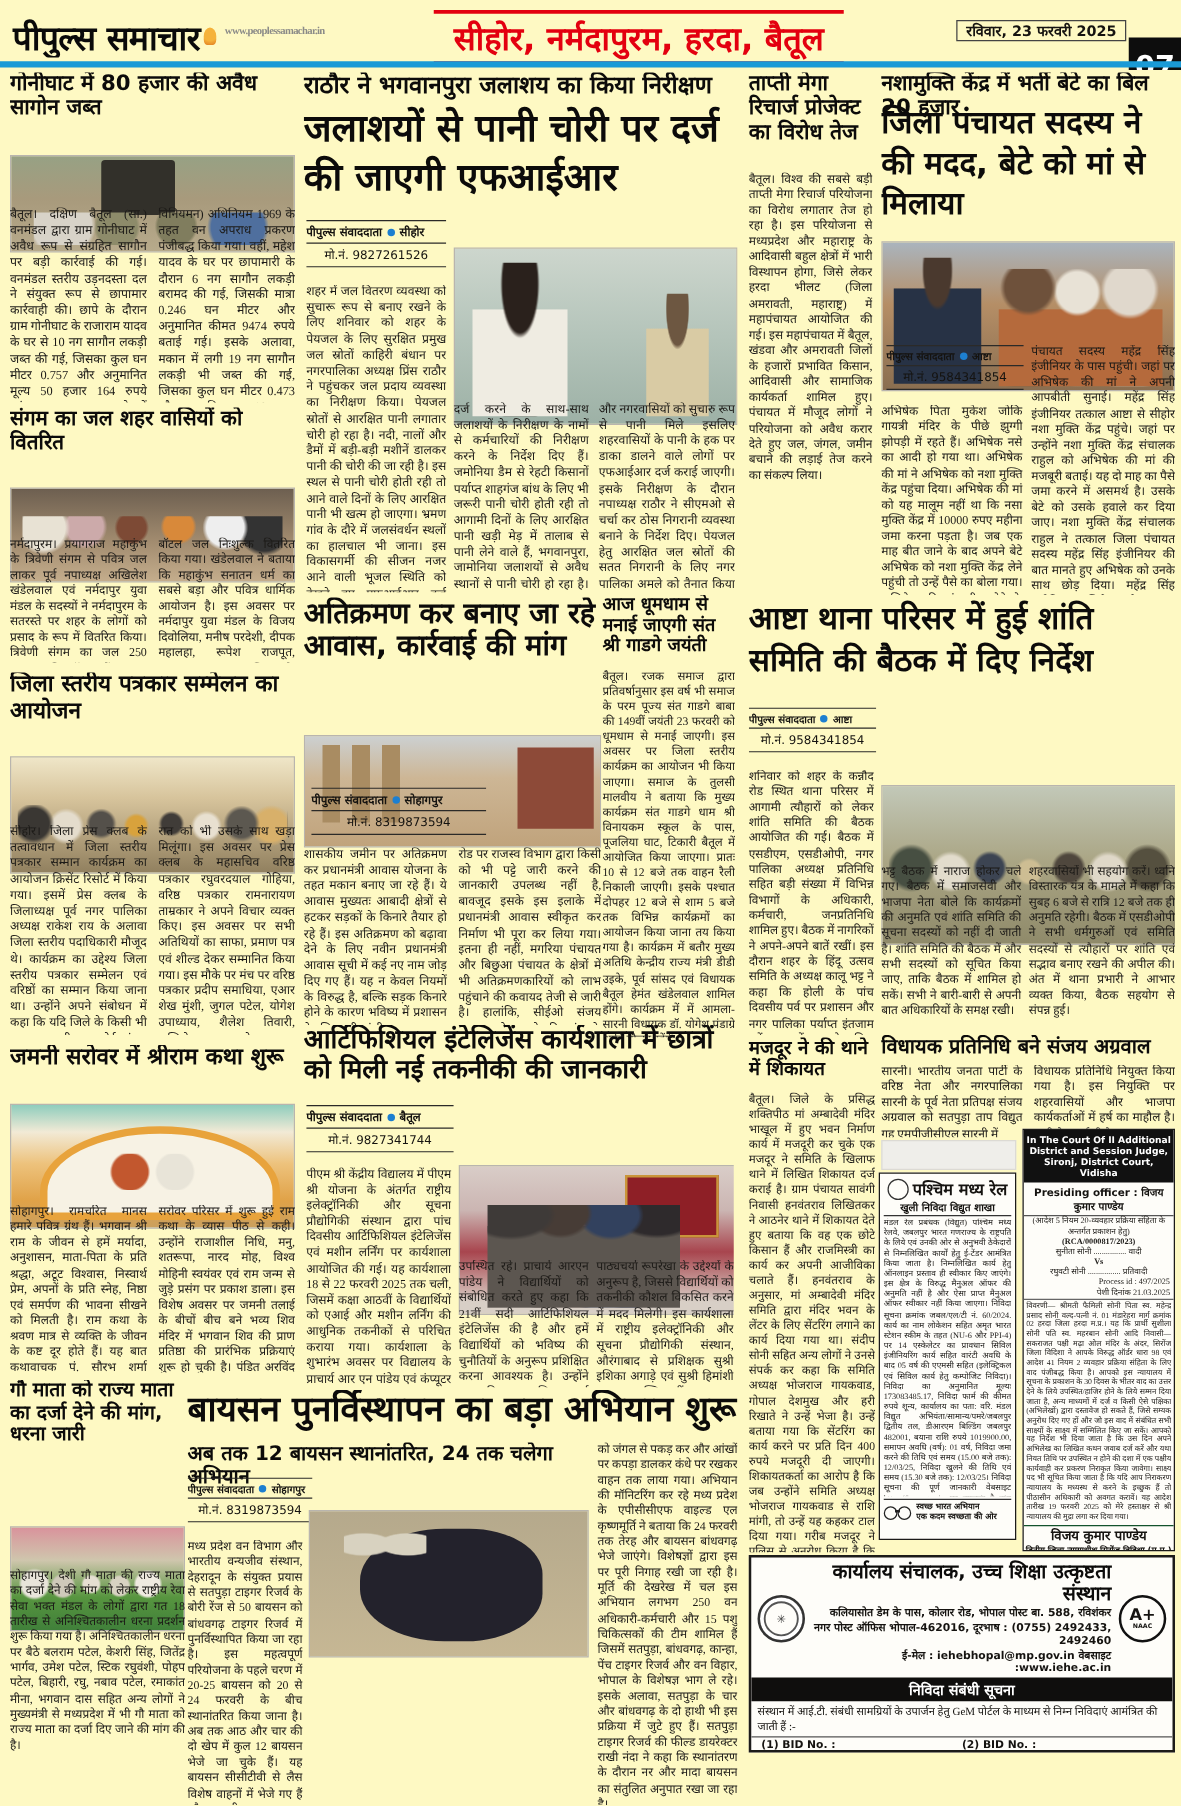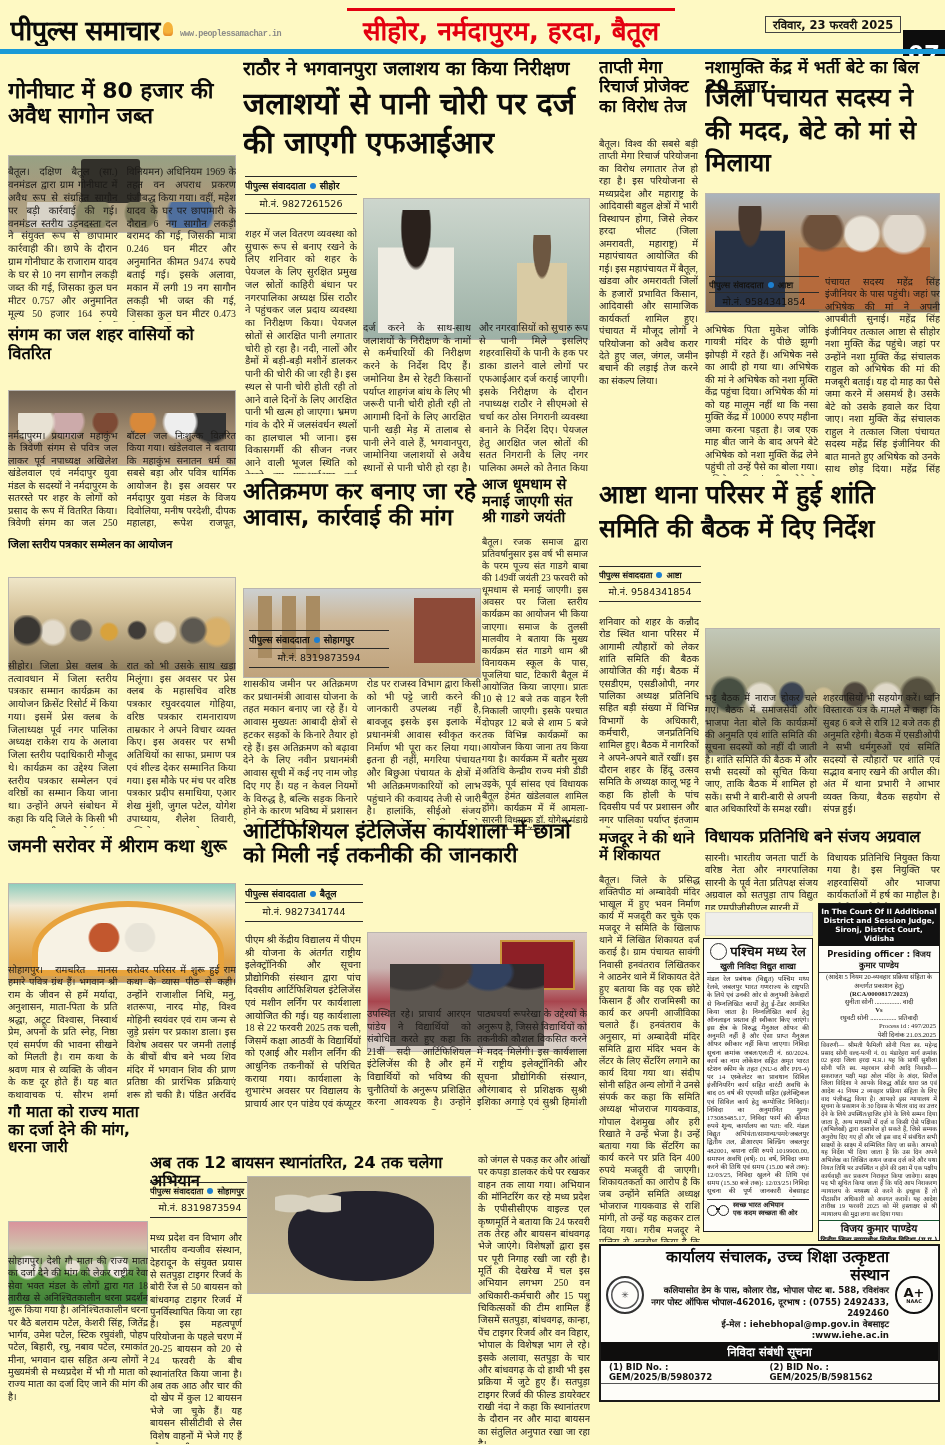--- a/index.html
+++ b/index.html
@@ -94,21 +94,21 @@
      radial-gradient(circle at 64% 44%,#d8d2c2 0 9%,transparent 11%),
      radial-gradient(circle at 82% 40%,#efeae0 0 9%,transparent 11%);}
   .ph-bison1{background:linear-gradient(180deg,#b5a98c 0%,#c6b794 100%);}
   .ph-bison1::before{left:18%;top:12%;width:66%;height:78%;background:#23222c;border-radius:46% 40% 42% 46%;}
   .ph-bison1::after{left:12%;top:6%;width:30%;height:34%;background:
      radial-gradient(ellipse at 24% 50%,#d8d2c0 0 30%,transparent 34%),
      radial-gradient(ellipse at 78% 50%,#d8d2c0 0 30%,transparent 34%);}
   
   .mast-logo{font-family:"DejaVu Sans","Liberation Sans",sans-serif;font-weight:900;font-size:27px;color:#0a0a0a;letter-spacing:-.5px;display:flex;align-items:center;gap:3px;}
   .lamp{width:10px;height:14px;background:radial-gradient(circle at 50% 35%,#f5b23a 0 55%,#e07b1f 100%);border-radius:50% 50% 30% 30%;}
-  .site{font-family:Liberation Mono, monospace;font-size:8.5px;color:#8b8b88;align-self:flex-end;margin:0 0 7px 4px;}
+  .site{font-family:Liberation Serif, serif;font-size:8.5px;color:#8b8b88;align-self:flex-end;margin:0 0 17px 4px;}
   .region{font-family:"DejaVu Sans","Liberation Sans",sans-serif;font-weight:800;font-size:26px;color:#e3000f;
           border-top:3px solid #e3000f;border-bottom:3px solid #e3000f;padding:1px 16px;white-space:nowrap;}
   .dateb{font-family:"DejaVu Sans","Liberation Sans",sans-serif;font-weight:700;font-size:11.5px;border:1px solid #444;padding:0 7px;white-space:nowrap;}
   .pageno{background:#0d0d0d;color:#fff;font-family:"DejaVu Sans",sans-serif;font-weight:800;font-size:23px;
           display:flex;align-items:center;justify-content:center;margin-top:24px;}
   .cyanbar{position:absolute;left:0;top:49px;width:945px;height:5px;background:#1a9ad6;}
   
   .adbox{border:1.6px solid #1c1b19;background:#fefdf9;}
   .tiny{font-size:6.6px;line-height:1.24;text-align:justify;color:#23211e;}
   .railtitle{font-family:"DejaVu Sans",sans-serif;font-weight:800;font-size:13px;text-align:center;}
@@ -135,39 +135,39 @@
       <span class="lamp"></span>
       <span class="site">www.peoplessamachar.in</span>
     </div>
     <div class="abs region" style="left:347px;top:8px;">सीहोर, नर्मदापुरम, हरदा, बैतूल</div>
     <div class="abs dateb" style="left:765px;top:16px;">रविवार, 23 फरवरी 2025</div>
     <div class="abs pageno" style="left:903px;top:6px;width:42px;height:48px;">07</div>
     <div class="cyanbar"></div>
   </header>
 
   <section class="art" style="left:8px;top:58px;width:228px;height:266px;">
-    <h2 class="h1" style="font-size:22px;margin-top:20px;">गोनीघाट में 80 हजार की अवैध सागोन जब्त</h2>
+    <h2 class="h1" style="font-size:17px;">गोनीघाट में 80 हजार की अवैध सागोन जब्त</h2>
     <div class="ph ph-goni abs" style="left:0;top:27px;width:226px;height:76px;"></div>
     <div class="abs body twocol" style="left:0;top:108px;width:228px;height:156px;font-size:9.9px;">
       <p>बैतूल। दक्षिण बैतूल (सा.) वनमंडल द्वारा ग्राम गोनीघाट में अवैध रूप से संग्रहित सागौन पर बड़ी कार्रवाई की गई। वनमंडल स्तरीय उड़नदस्ता दल ने संयुक्त रूप से छापामार कार्रवाही की। छापे के दौरान ग्राम गोनीघाट के राजाराम यादव के घर से 10 नग सागौन लकड़ी जब्त की गई, जिसका कुल घन मीटर 0.757 और अनुमानित मूल्य 50 हजार 164 रुपये आंका गया। इस मामले में वनोपज (व्यापार</p>
       <p>विनियमन) अधिनियम 1969 के तहत वन अपराध प्रकरण पंजीबद्ध किया गया। वहीं, महेश यादव के घर पर छापामारी के दौरान 6 नग सागौन लकड़ी बरामद की गई, जिसकी मात्रा 0.246 घन मीटर और अनुमानित कीमत 9474 रुपये बताई गई। इसके अलावा, मकान में लगी 19 नग सागौन लकड़ी भी जब्त की गई, जिसका कुल घन मीटर 0.473 और अनुमानित मूल्य 19 हजार 724 रुपये आंका गया।</p>
     </div>
   </section>
 
   <section class="art" style="left:8px;top:326px;width:228px;height:206px;">
     <h2 class="h1" style="font-size:16.5px;">संगम का जल शहर वासियों को वितरित</h2>
     <div class="ph ph-sangam abs" style="left:0;top:26px;width:226px;height:74px;"></div>
     <div class="abs body twocol" style="left:0;top:104px;width:228px;height:100px;font-size:9.6px;">
       <p>नर्मदापुरम। प्रयागराज महाकुंभ के त्रिवेणी संगम से पवित्र जल लाकर पूर्व नपाध्यक्ष अखिलेश खंडेलवाल एवं नर्मदापुर युवा मंडल के सदस्यों ने नर्मदापुरम के सतरस्ते पर शहर के लोगों को प्रसाद के रूप में वितरित किया। त्रिवेणी संगम का जल 250 एमएल की बॉटल में भरकर वितरित किया गया। इस दौरान 2 हजार</p>
       <p>बॉटल जल निःशुल्क वितरित किया गया। खंडेलवाल ने बताया कि महाकुंभ सनातन धर्म का सबसे बड़ा और पवित्र धार्मिक आयोजन है। इस अवसर पर नर्मदापुर युवा मंडल के विजय दिवोलिया, मनीष परदेशी, दीपक महालहा, रूपेश राजपूत, कमलराव चव्हाण, अनिल दुबे, ललित आदि मौजूद रहे।</p>
     </div>
   </section>
 
   <section class="art" style="left:8px;top:538px;width:228px;height:292px;">
-    <h2 class="h1" style="font-size:11px;font-family:Liberation Serif, serif;">जिला स्तरीय पत्रकार सम्मेलन का आयोजन</h2>
+    <h2 class="h1" style="font-size:18px;">जिला स्तरीय पत्रकार सम्मेलन का आयोजन</h2>
     <div class="ph ph-patrakar abs" style="left:0;top:26px;width:226px;height:92px;"></div>
     <div class="abs body twocol" style="left:0;top:122px;width:228px;height:168px;font-size:9.8px;">
       <p>सीहोर। जिला प्रेस क्लब के तत्वावधान में जिला स्तरीय पत्रकार सम्मान कार्यक्रम का आयोजन क्रिसेंट रिसोर्ट में किया गया। इसमें प्रेस क्लब के जिलाध्यक्ष पूर्व नगर पालिका अध्यक्ष राकेश राय के अलावा जिला स्तरीय पदाधिकारी मौजूद थे। कार्यक्रम का उद्देश्य जिला स्तरीय पत्रकार सम्मेलन एवं वरिष्ठों का सम्मान किया जाना था। उन्होंने अपने संबोधन में कहा कि यदि जिले के किसी भी पत्रकार साथी पर कोई संकट आता है या उसे प्रताड़ित किया जाता है तो मैं आधी</p>
       <p>रात को भी उसके साथ खड़ा मिलूंगा। इस अवसर पर प्रेस क्लब के महासचिव वरिष्ठ पत्रकार रघुवरदयाल गोहिया, वरिष्ठ पत्रकार रामनारायण ताम्रकार ने अपने विचार व्यक्त किए। इस अवसर पर सभी अतिथियों का साफा, प्रमाण पत्र एवं शील्ड देकर सम्मानित किया गया। इस मौके पर मंच पर वरिष्ठ पत्रकार प्रदीप समाधिया, एआर शेख मुंशी, जुगल पटेल, योगेश उपाध्याय, शैलेश तिवारी, अखिलेश गुप्ता, धमेन्द्र यादव, जयंत दासवानी, संतोष सिंह आदि शामिल थे।</p>
     </div>
   </section>
 
   <section class="art" style="left:8px;top:836px;width:228px;height:264px;">
     <h2 class="h1" style="font-size:18px;">जमनी सरोवर में श्रीराम कथा शुरू</h2>
     <div class="ph ph-jamni abs" style="left:0;top:26px;width:226px;height:98px;"></div>
@@ -241,20 +241,21 @@
     </div>
     <div class="abs body" style="left:124px;top:188px;width:104px;height:102px;font-size:9.7px;">
       <p>उपस्थित रहे। प्राचार्य आरएन पांडेय ने विद्यार्थियों को संबोधित करते हुए कहा कि 21वीं सदी आर्टिफिशियल इंटेलिजेंस की है और हमें विद्यार्थियों को भविष्य की चुनौतियों के अनुरूप प्रशिक्षित करना आवश्यक है। उन्होंने कहा कि यह प्रशिक्षण नई शिक्षा नीति 2020 और राष्ट्रीय</p>
     </div>
     <div class="abs body" style="left:234px;top:188px;width:110px;height:102px;font-size:9.7px;">
       <p>पाठ्यचर्या रूपरेखा के उद्देश्यों के अनुरूप है, जिससे विद्यार्थियों को तकनीकी कौशल विकसित करने में मदद मिलेगी। इस कार्यशाला में राष्ट्रीय इलेक्ट्रॉनिकी और सूचना प्रौद्योगिकी संस्थान, औरंगाबाद से प्रशिक्षक सुश्री इशिका अगाड़े एवं सुश्री हिमांशी आहूजा उपस्थित रहीं।</p>
     </div>
   </section>
 
   <section class="art" style="left:150px;top:1112px;width:440px;height:332px;">
+    <h2 class="h1" style="font-size:28px;white-space:nowrap;">बायसन पुनर्विस्थापन का बड़ा अभियान शुरू</h2>
     <h3 class="h1 abs" style="left:0;top:42px;width:320px;font-size:16px;">अब तक 12 बायसन स्थानांतरित, 24 तक चलेगा अभियान</h3>
     <div class="abs" style="left:0;top:70px;width:100px;">
       <div class="byline" style="font-size:8.2px;">
           <span>पीपुल्स संवाददाता</span>
           <span class="dot"></span>
           <span>सोहागपुर</span>
         </div>
       <div class="phone">मो.नं. 8319873594</div>
     </div>
     <div class="ph ph-bison1 abs" style="left:97px;top:64px;width:222px;height:116px;"></div>
@@ -364,20 +365,21 @@
         <div class="h1" style="font-size:15.5px;">कार्यालय संचालक, उच्च शिक्षा उत्कृष्टता संस्थान</div>
         <div style="font-family:'DejaVu Sans',sans-serif;font-weight:700;font-size:8.6px;">कलियासोत डेम के पास, कोलार रोड, भोपाल पोस्ट बा. 588, रविशंकर नगर पोस्ट ऑफिस भोपाल-462016, दूरभाष : (0755) 2492433, 2492460</div>
         <div style="font-family:'DejaVu Sans',sans-serif;font-weight:700;font-size:8.6px;">ई-मेल : iehebhopal@mp.gov.in वेबसाइट :www.iehe.ac.in</div>
       </div>
       <span class="naac">
         <span style="font-size:13px;">A+</span>
         <span style="font-size:5px;">NAAC</span>
       </span>
     </div>
     <div class="bar">निविदा संबंधी सूचना</div>
+    <div style="font-size:8.8px;padding:2px 5px;border-bottom:1px solid #555;">संस्थान में आई.टी. संबंधी सामग्रियों के उपार्जन हेतु GeM पोर्टल के माध्यम से निम्न निविदाएं आमंत्रित की जाती हैं :-</div>
     <div style="display:grid;grid-template-columns:1fr 1fr;font-family:'DejaVu Sans',sans-serif;font-weight:700;font-size:8.6px;padding:1px 8px;border-bottom:1px solid #555;">
       <span>(1) BID No. :  GEM/2025/B/5980372</span>
       <span>(2) BID No. : GEM/2025/B/5981562</span>
 
     </div>
 
   </aside>
 
   <section class="art" style="left:705px;top:58px;width:235px;height:418px;">
     <h3 class="h1" style="font-size:17px;font-weight:600;">नशामुक्ति केंद्र में भर्ती बेटे का बिल 20 हजार</h3>

